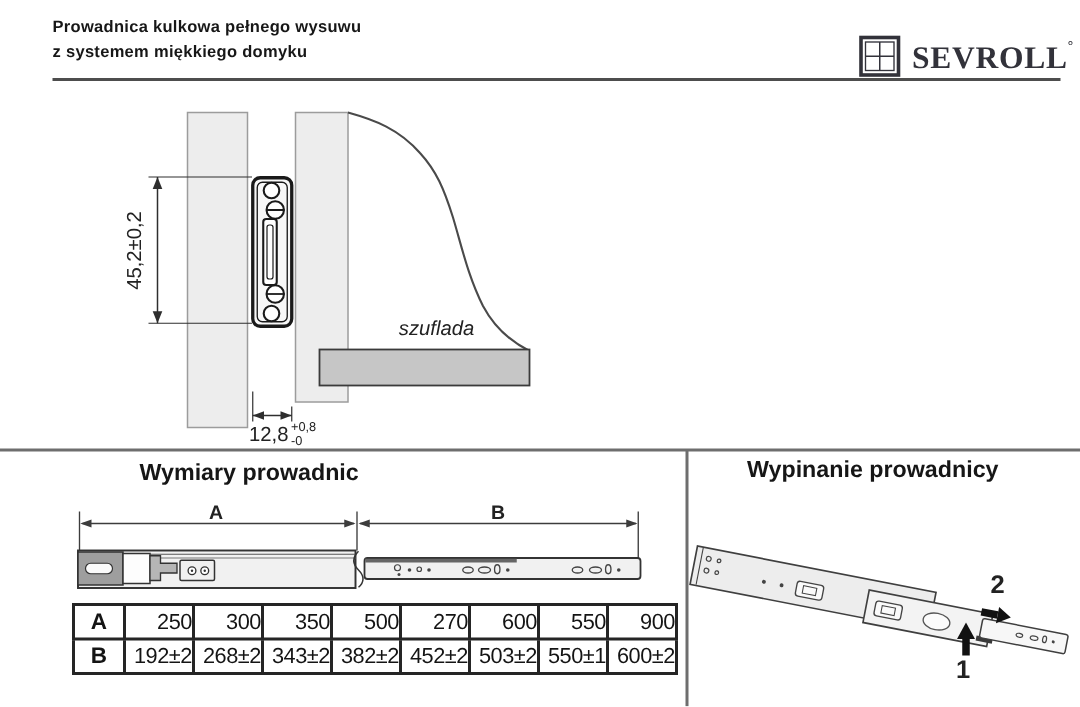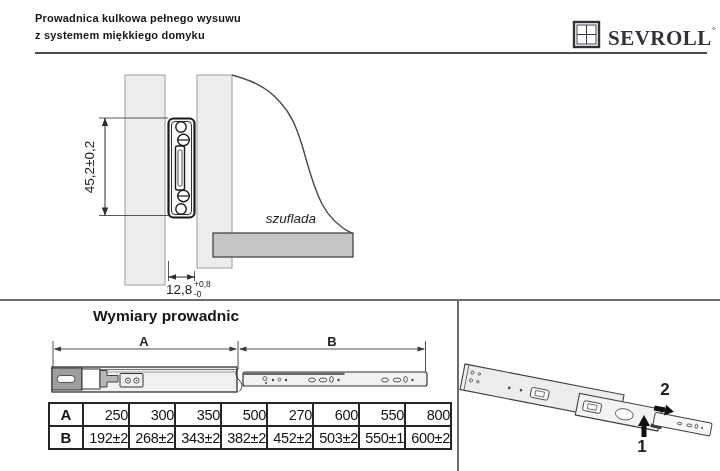--- a/index.html
+++ b/index.html
@@ -2,21 +2,21 @@
 <html><head>
 <meta charset="utf-8">
 <style>
   html,body{margin:0;padding:0;background:#fff;}
   .page{position:relative;width:720px;height:471px;background:#ffffff;overflow:hidden;
         font-family:"Liberation Sans",sans-serif;color:#1b1b1b;}
   
   .title{position:absolute;left:35px;top:10px;font-size:11px;font-weight:bold;
          line-height:17px;letter-spacing:.2px;color:#171717;}
   .head-rule{position:absolute;left:35px;top:52px;width:672px;height:2px;background:#4d4d4d;}
-  .logo{position:absolute;left:570px;top:15px;display:flex;align-items:center;gap:5px;}
+  .logo{position:absolute;left:570px;top:15px;display:flex;align-items:flex-end;gap:5px;}
   .logo .brand{font-family:"Liberation Serif",serif;font-weight:bold;font-size:21px;
                color:#32323a;letter-spacing:.5px;line-height:30px;}
   .logo sup{font-size:9px;color:#32323a;vertical-align:12px;}
   
   .divider-h{position:absolute;left:0;top:299px;width:720px;height:2px;background:#6e6e6e;}
   .divider-v{position:absolute;left:457px;top:300px;width:2px;height:171px;background:#6e6e6e;}
   
   .xsec{position:absolute;left:80px;top:65px;}
   .dims{position:absolute;left:45px;top:335px;}
   .removal{position:absolute;left:458px;top:338px;}
@@ -158,36 +158,37 @@
     <tbody>
         <tr>
       <th>A</th>
       <td>250</td>
       <td>300</td>
       <td>350</td>
       <td>500</td>
       <td>270</td>
       <td>600</td>
       <td>550</td>
-      <td>800</td>
+      <td>900</td>
     </tr>
     <tr>
       <th>B</th>
       <td>192±2</td>
       <td>268±2</td>
       <td>343±2</td>
       <td>382±2</td>
       <td>452±2</td>
       <td>503±2</td>
       <td>550±1</td>
       <td>600±2</td>
     </tr>
   </tbody>
     </table>
 
+  <div class="sec-title wypinanie">Wypinanie prowadnicy</div>
 
   <svg class="removal" width="258" height="130" viewBox="0 0 258 130">
     <g transform="translate(7,26) rotate(11)">
 
       <rect x="0" y="0" width="162" height="26" fill="#ededed" stroke="#3f3f3f" stroke-width="1.1"></rect>
       <line x1="4" y1="0.5" x2="4" y2="25.5" stroke="#3f3f3f" stroke-width="0.7"></line>
       <circle cx="9" cy="7" r="1.6" fill="none" stroke="#444" stroke-width="0.8"></circle>
       <circle cx="9" cy="15" r="1.6" fill="none" stroke="#444" stroke-width="0.8"></circle>
       <circle cx="16" cy="7" r="1.2" fill="none" stroke="#444" stroke-width="0.8"></circle>
       <circle cx="16" cy="15" r="1.2" fill="none" stroke="#444" stroke-width="0.8"></circle>

